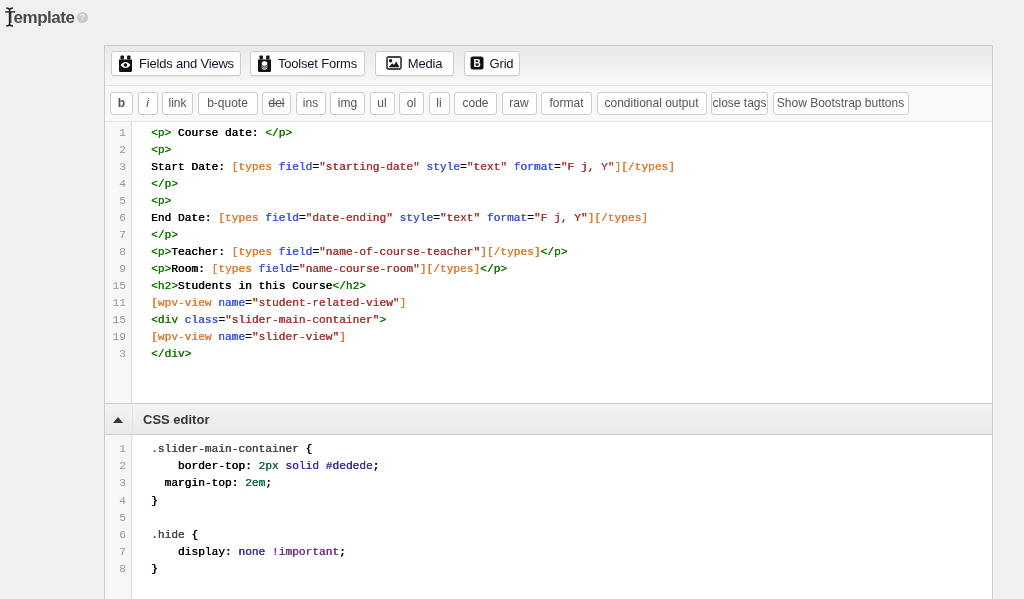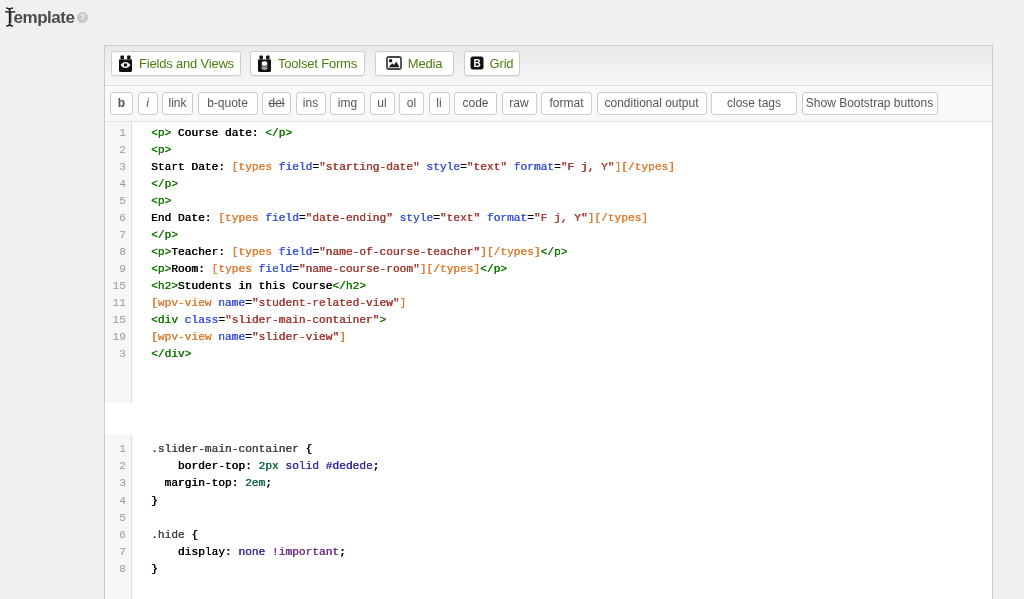--- a/index.html
+++ b/index.html
@@ -4,29 +4,29 @@
 <style>
 * { margin:0; padding:0; box-sizing:border-box; }
 html,body { width:1024px; height:599px; overflow:hidden; }
 body { background:#f0f0f1; font-family:"Liberation Sans",sans-serif; position:relative; }
 .tlabel { position:absolute; left:5px; top:8px; font-size:17px; font-weight:700; color:#4a4a4a; letter-spacing:-0.5px; }
 .help { position:absolute; left:77px; top:12px; width:11px; height:11px; border-radius:50%; background:#c9c9c9; color:#f5f5f5; font-size:9px; font-weight:700; text-align:center; line-height:11px; }
 .ibeam { position:absolute; left:5px; top:7px; }
 
 .panel { position:absolute; left:104px; top:45px; width:889px; height:600px; background:#fff; border:1px solid #ccc; }
 .toolbar { position:absolute; left:0; top:0; width:887px; height:40px; background:linear-gradient(to bottom,#e9e9e9,#f8f8f8); border-bottom:1px solid #e0e0e0; padding:5px 0 0 6px; font-size:0; }
-.tb { display:inline-block; vertical-align:top; height:25px; background:#fff; border:1px solid #ccc; border-radius:3px; color:#4d7c0f; font-size:13px; font-family:"Liberation Sans",sans-serif; margin-right:8.5px; line-height:23px; box-shadow:0 1px 0 rgba(0,0,0,0.04); text-align:center; letter-spacing:-0.2px; }
+.tb { display:inline-block; vertical-align:top; height:25px; background:#fff; border:1px solid #ccc; border-radius:3px; color:#0f172a; font-size:13px; font-family:"Liberation Sans",sans-serif; margin-right:8.5px; line-height:23px; box-shadow:0 1px 0 rgba(0,0,0,0.04); text-align:center; letter-spacing:-0.2px; }
 .tb svg { vertical-align:middle; margin-right:6px; margin-top:-3px; }
 .quicktags { position:absolute; left:0; top:41px; width:887px; height:35px; background:#f9f9f9; border-bottom:1px solid #e3e3e3; padding:5px 0 0 5px; }
 .qt { display:inline-block; vertical-align:top; height:23px; background:#fff; border:1px solid #ccc; border-radius:3px; color:#555; font-size:12px; font-family:"Liberation Sans",sans-serif; margin-right:4.5px; line-height:21px; text-align:center; }
 .qt.bb { font-weight:700; }
 .qt.ii { font-style:italic; }
 .qt.lk { }
 .qt.dd { text-decoration:line-through; }
-.w0{width:23px}.w1{width:20px}.w2{width:31px}.w3{width:60px}.w4{width:29px}.w5{width:30px}.w6{width:35px}.w7{width:25px}.w8{width:25px}.w9{width:21px}.w10{width:43px}.w11{width:35px}.w12{width:51px}.w13{width:110px}.w14{width:86px}.w15{width:136px}
+.w0{width:23px}.w1{width:20px}.w2{width:31px}.w3{width:60px}.w4{width:29px}.w5{width:30px}.w6{width:35px}.w7{width:25px}.w8{width:25px}.w9{width:21px}.w10{width:43px}.w11{width:35px}.w12{width:51px}.w13{width:110px}.w14{width:57px}.w15{width:136px}
 .v0{width:130px}.v1{width:115px;margin-right:10px !important}.v2{width:79px;margin-right:10px !important}.v3{width:56px}
 
 .editor { position:absolute; left:0; background:#fff; font-family:"Liberation Mono",monospace; font-size:11.2px; }
 .ed1 { top:76px; width:887px; height:281px; }
 .ed2 { top:389px; width:887px; height:211px; }
 .gutter { position:absolute; left:0; top:0; bottom:0; width:27px; background:#f7f7f7; border-right:1px solid #ddd; color:#999; text-align:right; }
 .gutter div { padding-right:5px; }
 .code { position:absolute; left:28px; top:0; white-space:pre; color:#000; text-shadow:0.4px 0 0 currentColor; }
 .ed1 .gutter div, .ed1 .code div { height:17px; line-height:17px; }
 .ed2 .gutter div, .ed2 .code div { height:17.2px; line-height:17.2px; }
@@ -100,20 +100,25 @@
         <div>8</div>
         <div>9</div>
         <div>15</div>
         <div>11</div>
         <div>15</div>
         <div>19</div>
         <div>3</div>
       </div>
     <div class="code"><div><span class="t">&lt;p&gt;</span> Course date: <span class="t">&lt;/p&gt;</span></div><div><span class="t">&lt;p&gt;</span></div><div>Start Date: <span class="s">[types</span> <span class="a">field</span>=<span class="q">"starting-date"</span> <span class="a">style</span>=<span class="q">"text"</span> <span class="a">format</span>=<span class="q">"F j, Y"</span><span class="s">][/types]</span></div><div><span class="t">&lt;/p&gt;</span></div><div><span class="t">&lt;p&gt;</span></div><div>End Date: <span class="s">[types</span> <span class="a">field</span>=<span class="q">"date-ending"</span> <span class="a">style</span>=<span class="q">"text"</span> <span class="a">format</span>=<span class="q">"F j, Y"</span><span class="s">][/types]</span></div><div><span class="t">&lt;/p&gt;</span></div><div><span class="t">&lt;p&gt;</span>Teacher: <span class="s">[types</span> <span class="a">field</span>=<span class="q">"name-of-course-teacher"</span><span class="s">][/types]</span><span class="t">&lt;/p&gt;</span></div><div><span class="t">&lt;p&gt;</span>Room: <span class="s">[types</span> <span class="a">field</span>=<span class="q">"name-course-room"</span><span class="s">][/types]</span><span class="t">&lt;/p&gt;</span></div><div><span class="t">&lt;h2&gt;</span>Students in this Course<span class="t">&lt;/h2&gt;</span></div><div><span class="s">[wpv-view</span> <span class="a">name</span>=<span class="q">"student-related-view"</span><span class="s">]</span></div><div><span class="t">&lt;div</span> <span class="a">class</span>=<span class="q">"slider-main-container"</span><span class="t">&gt;</span></div><div><span class="s">[wpv-view</span> <span class="a">name</span>=<span class="q">"slider-view"</span><span class="s">]</span></div><div><span class="t">&lt;/div&gt;</span></div></div>
   </div>
+  <div class="csshead">
+    <span class="tri"></span>
+    <span class="gline"></span>
+    <span class="ttl">CSS editor</span>
+  </div>
   <div class="editor ed2">
     <div class="gutter">
         <div>1</div>
         <div>2</div>
         <div>3</div>
         <div>4</div>
         <div>5</div>
         <div>6</div>
         <div>7</div>
         <div>8</div>

